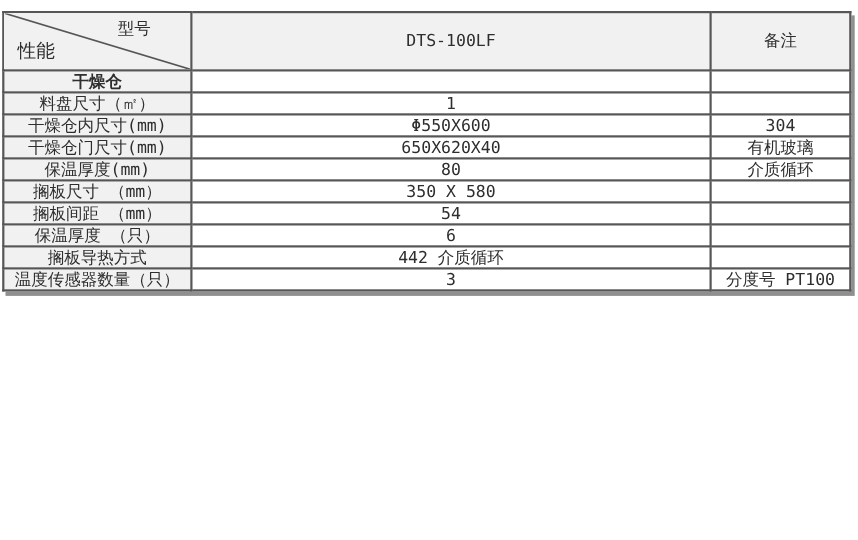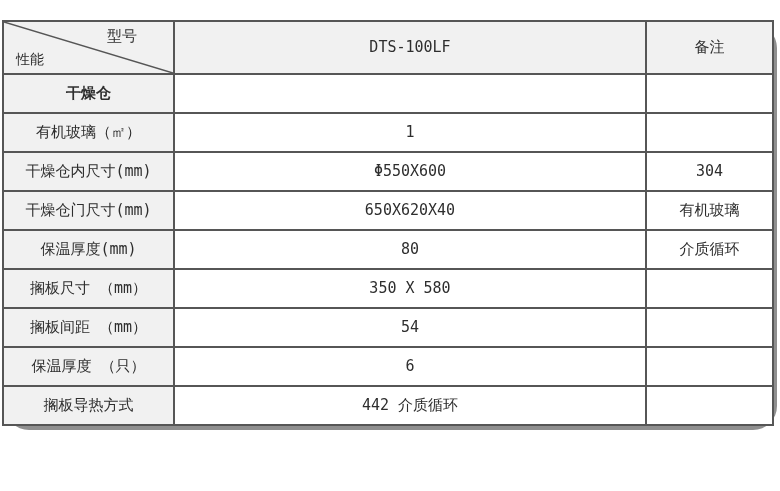--- a/index.html
+++ b/index.html
@@ -17,59 +17,58 @@
     font-family:"DejaVu Sans Mono","Liberation Mono",monospace;
     color:var(--text-col);
     overflow:hidden;
   }
   .stage{
     position:relative;
     width:780px;height:491px;
   }
   table.spec{
     position:absolute;
-    left:2px;top:20px;
+    left:2px;top:10px;
     width:770px;
     border-collapse:collapse;
     table-layout:fixed;
     box-shadow:3px 4px 0 0 var(--shadow-col);
     background:var(--cell-bg);
-    border-radius:24px;
   }
   table.spec td{
     border:2px solid var(--border-col);
     padding:0 6px;
     text-align:center;
     font-size:15px;
     line-height:1.1;
     overflow:hidden;
     white-space:nowrap;
   }
   tr.header-row{height:53px;}
-  tr.data-row{height:39px;}
+  tr.data-row{height:20px;}
   td.grey{background:var(--grey-bg);}
   td.white{background:var(--cell-bg);}
   td.corner{
     position:relative;
     padding:0;
   }
   td.corner svg{
     position:absolute;
     left:0;top:0;width:100%;height:100%;
     display:block;
   }
   .corner-top{
     position:absolute;
     top:6px;right:36px;
     font-size:15px;
   }
   .corner-bottom{
     position:absolute;
     bottom:6px;left:12px;
-    font-size:14px;
+    font-size:17px;
   }
   tr.bold-row td:first-child{font-weight:bold;}
 </style>
 </head>
 <body>
 
 <div class="stage">
   <table class="spec">
     <colgroup>
       <col style="width:171px">
@@ -87,21 +86,21 @@
         </td>
         <td class="grey">DTS-100LF</td>
         <td class="grey">备注</td>
       </tr>
     <tr class="data-row bold-row">
     <td class="grey">干燥仓</td>
     <td class="white"></td>
     <td class="white"></td>
   </tr>
         <tr class="data-row">
-    <td class="grey">有机玻璃（㎡）</td>
+    <td class="grey">料盘尺寸（㎡）</td>
     <td class="white">1</td>
     <td class="white"></td>
   </tr>
         <tr class="data-row">
     <td class="grey">干燥仓内尺寸(mm)</td>
     <td class="white">Φ550X600</td>
     <td class="white">304</td>
   </tr>
         <tr class="data-row">
     <td class="grey">干燥仓门尺寸(mm)</td>
@@ -126,15 +125,20 @@
         <tr class="data-row">
     <td class="grey">保温厚度 （只）</td>
     <td class="white">6</td>
     <td class="white"></td>
   </tr>
         <tr class="data-row">
     <td class="grey">搁板导热方式</td>
     <td class="white">442 介质循环</td>
     <td class="white"></td>
   </tr>
+        <tr class="data-row">
+    <td class="grey">温度传感器数量（只）</td>
+    <td class="white">3</td>
+    <td class="white">分度号 PT100</td>
+  </tr>
       </tbody>
   </table>
 </div>
 
 </body></html>

